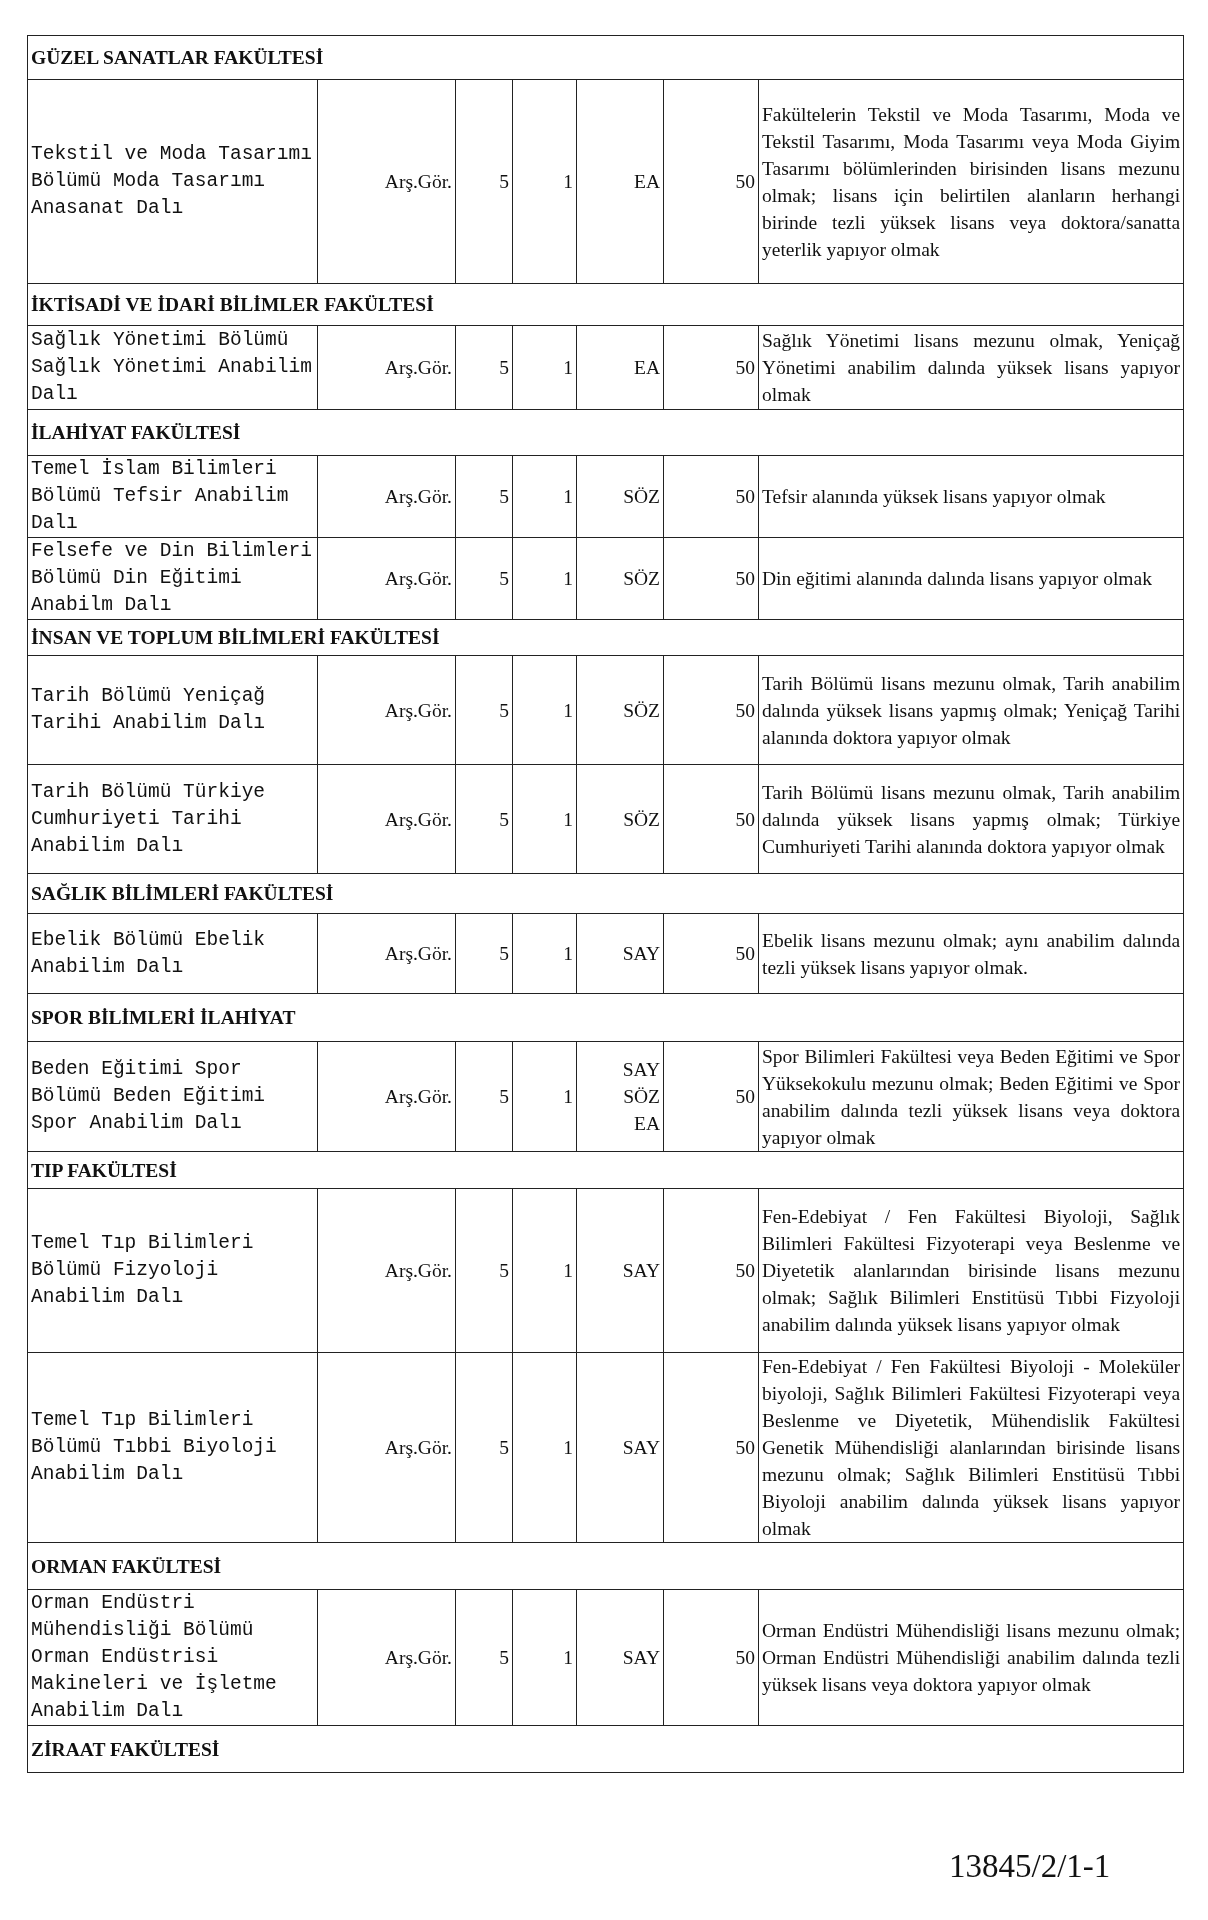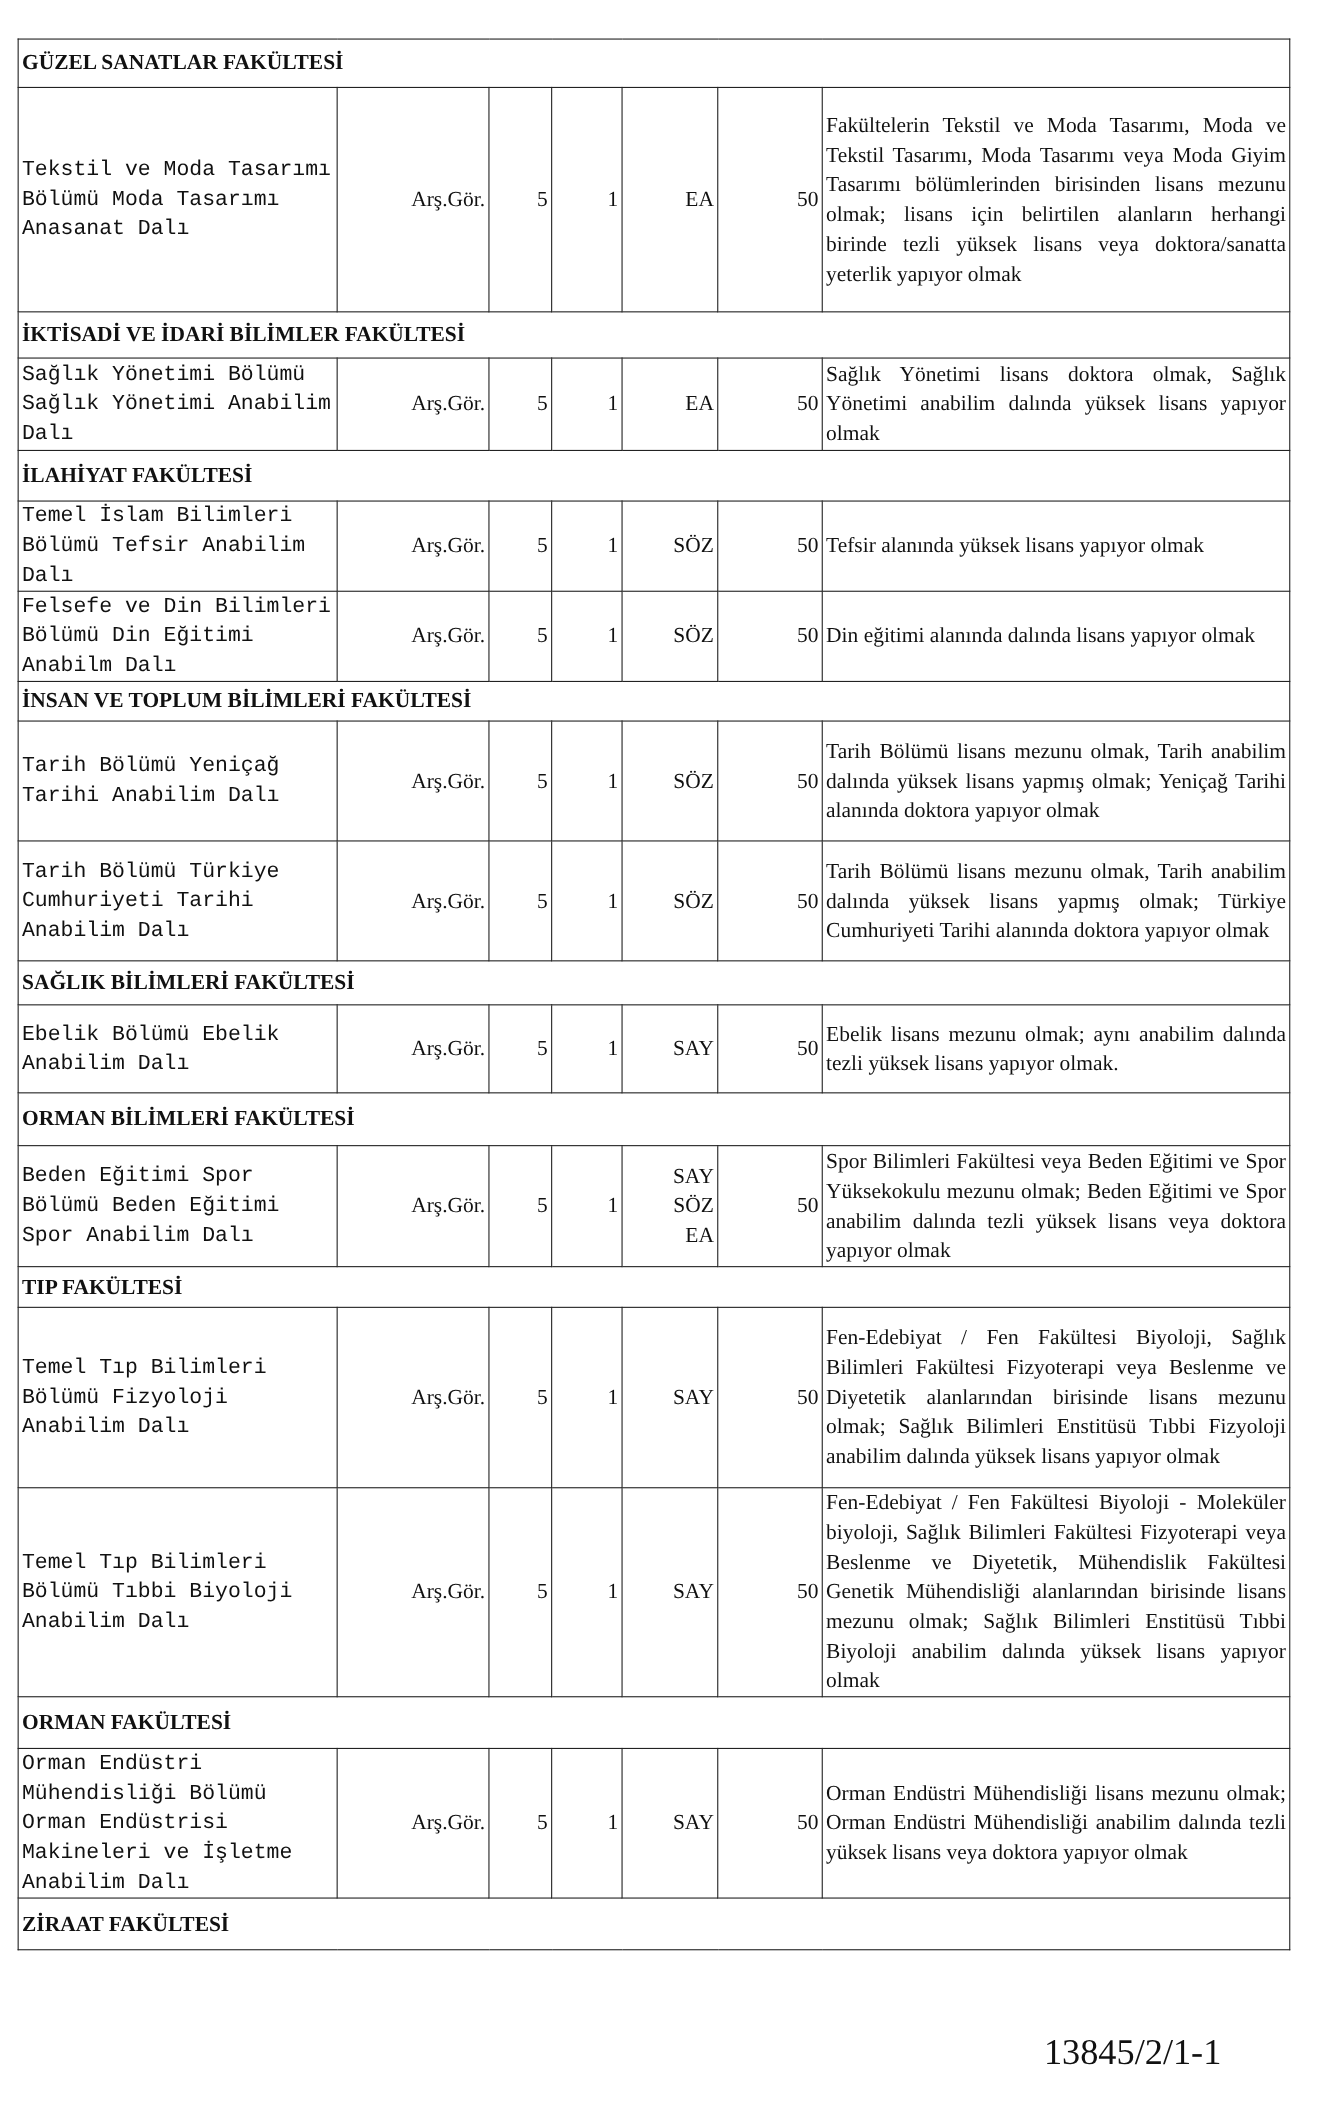--- a/index.html
+++ b/index.html
@@ -1,18 +1,18 @@
 <!DOCTYPE html>
 <html><head>
   <meta charset="utf-8">
   <style>
     html, body { margin: 0; padding: 0; background: #ffffff; }
     body { width: 1208px; height: 1920px; position: relative; overflow: hidden;
            font-family: "Liberation Serif", "DejaVu Serif", serif; color: #111; }
-    table.main { position: absolute; left: 16px; top: 35px; width: 1156px;
+    table.main { position: absolute; left: 27px; top: 35px; width: 1156px;
                  border-collapse: collapse; table-layout: fixed; }
     table.main td { border: 1.5px solid #222; padding: 0 3px; vertical-align: middle;
                     font-size: 19.5px; line-height: 27px; }
     td.fac { font-weight: bold; font-size: 19.5px; text-align: left; padding-left: 3px; }
     td.dept { text-align: left; font-family: Liberation Mono, monospace; }
     td.c { text-align: right; }
     td.desc { text-align: justify; text-align-last: left; line-height: 27.2px; }
     .multi span { display: block; }
     .footer { position: absolute; left: 949px; top: 1848px; font-size: 33px;
               font-family: "Liberation Serif", serif; }
@@ -48,21 +48,21 @@
     <tr style="height:42px">
       <td class="fac" colspan="7">İKTİSADİ VE İDARİ BİLİMLER FAKÜLTESİ</td>
     </tr>
     <tr style="height:84px">
       <td class="dept">Sağlık Yönetimi Bölümü Sağlık Yönetimi Anabilim Dalı</td>
       <td class="c">Arş.Gör.</td>
       <td class="c">5</td>
       <td class="c">1</td>
       <td class="c">EA</td>
       <td class="c">50</td>
-      <td class="desc">Sağlık Yönetimi lisans doktora olmak, Sağlık Yönetimi anabilim dalında yüksek lisans yapıyor olmak</td>
+      <td class="desc">Sağlık Yönetimi lisans mezunu olmak, Yeniçağ Yönetimi anabilim dalında yüksek lisans yapıyor olmak</td>
     </tr>
 
     <tr style="height:46px">
       <td class="fac" colspan="7">İLAHİYAT FAKÜLTESİ</td>
     </tr>
     <tr style="height:81px">
       <td class="dept">Temel İslam Bilimleri Bölümü Tefsir Anabilim Dalı</td>
       <td class="c">Arş.Gör.</td>
       <td class="c">5</td>
       <td class="c">1</td>
@@ -109,21 +109,21 @@
       <td class="dept">Ebelik Bölümü Ebelik Anabilim Dalı</td>
       <td class="c">Arş.Gör.</td>
       <td class="c">5</td>
       <td class="c">1</td>
       <td class="c">SAY</td>
       <td class="c">50</td>
       <td class="desc">Ebelik lisans mezunu olmak; aynı anabilim dalında tezli yüksek lisans yapıyor olmak.</td>
     </tr>
 
     <tr style="height:48px">
-      <td class="fac" colspan="7">ORMAN BİLİMLERİ FAKÜLTESİ</td>
+      <td class="fac" colspan="7">SPOR BİLİMLERİ İLAHİYAT</td>
     </tr>
     <tr style="height:110px">
       <td class="dept">Beden Eğitimi Spor Bölümü Beden Eğitimi Spor Anabilim Dalı</td>
       <td class="c">Arş.Gör.</td>
       <td class="c">5</td>
       <td class="c">1</td>
       <td class="c multi">
         <span>SAY</span>
         <span>SÖZ</span>
         <span>EA</span>

